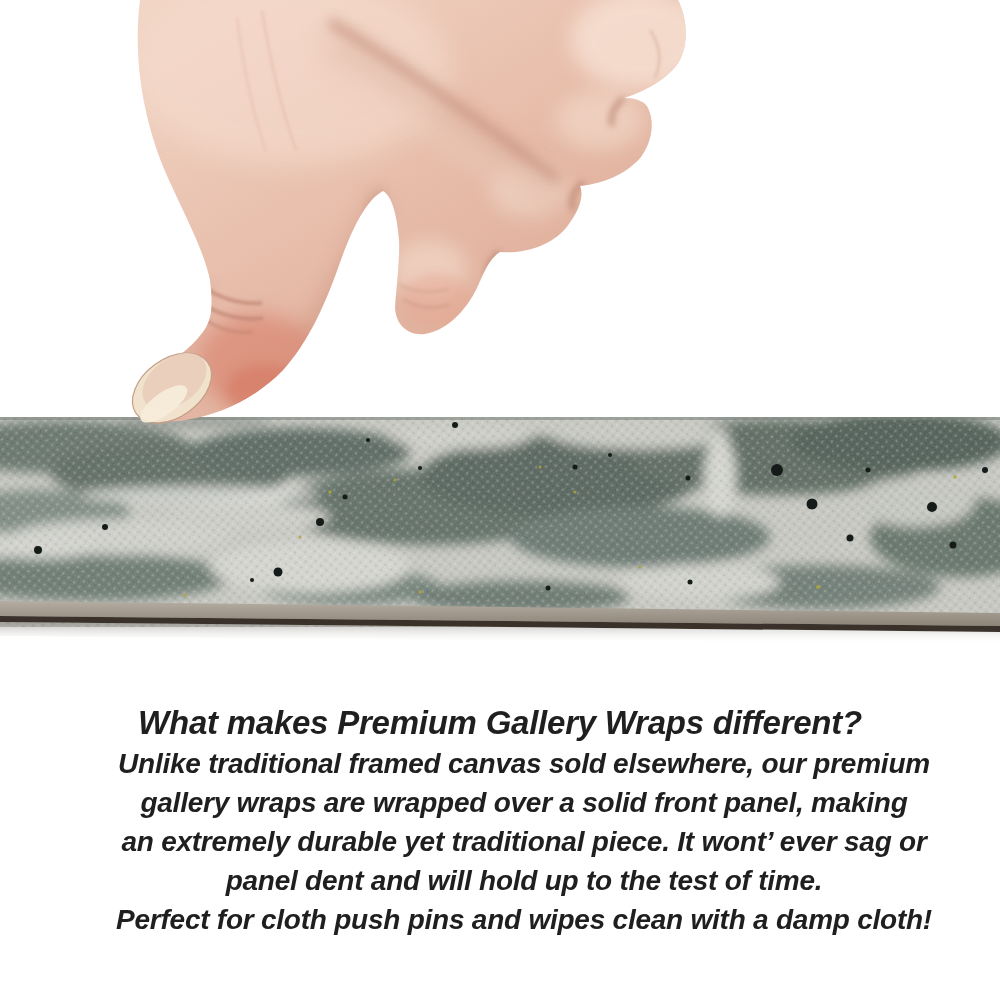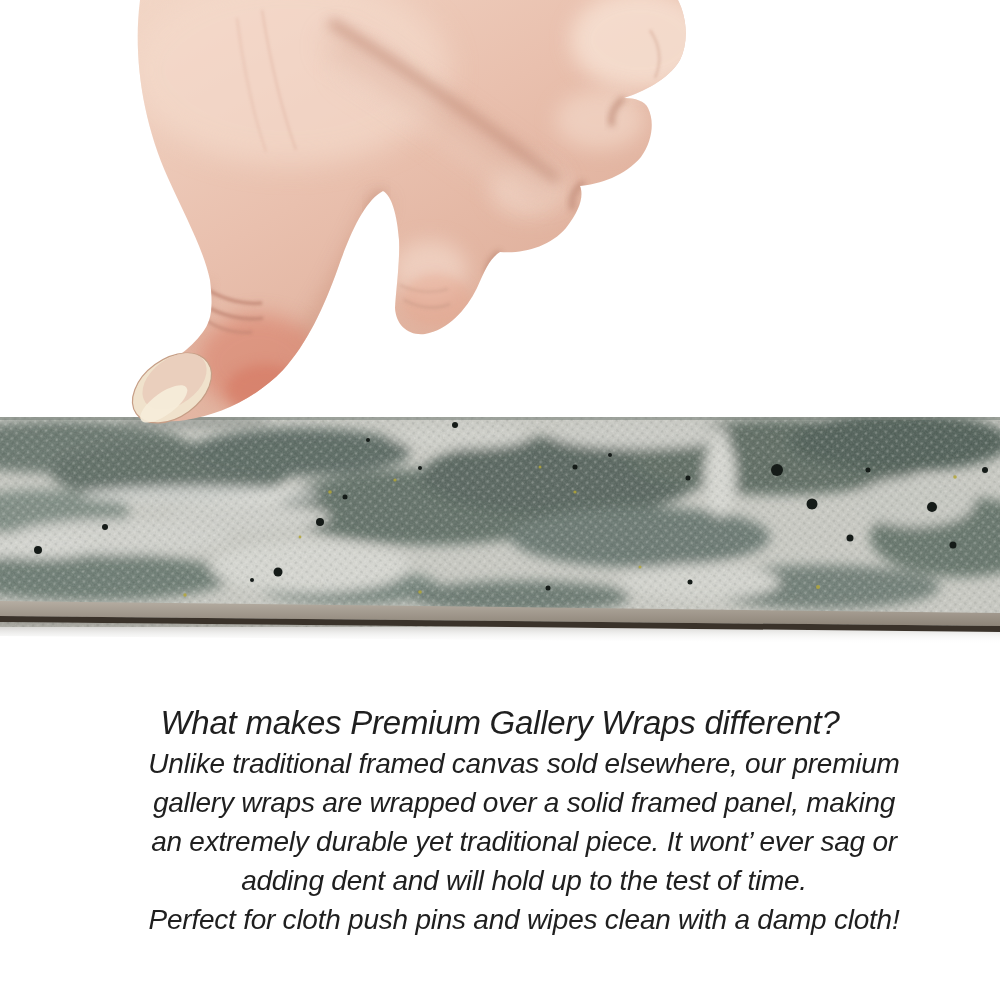--- a/index.html
+++ b/index.html
@@ -35,26 +35,26 @@
     left:0;top:702px;width:1000px;
     text-align:center;
     z-index:4;
     color:var(--text-color);
     font-style:italic;
     letter-spacing:-0.015em;
   }
   .text-block .heading{
     font-size:33px;
     line-height:42px;
-    font-weight:400;
+    font-weight:700;
   }
   .text-block .line{
     font-size:28px;
     line-height:39px;
-    font-weight:400;
+    font-weight:700;
     padding-left:48px;
   }
   svg{display:block;}
 </style>
 </head>
 <body>
 
 <div class="photo-stage">
 
   <div class="strip-layer">
@@ -247,17 +247,17 @@
         <ellipse cx="156" cy="396" rx="28" ry="11" fill="#f6edda" opacity="0.9"></ellipse>
       </g>
     </svg>
   </div>
 
 </div>
 
 <div class="text-block">
   <div class="heading">What makes Premium Gallery Wraps different?</div>
   <div class="line">Unlike traditional framed canvas sold elsewhere, our premium</div>
-  <div class="line">gallery wraps are wrapped over a solid framed panel, making</div>
+  <div class="line">gallery wraps are wrapped over a solid front panel, making</div>
   <div class="line">an extremely durable yet traditional piece. It wont’ ever sag or</div>
-  <div class="line">adding dent and will hold up to the test of time.</div>
+  <div class="line">panel dent and will hold up to the test of time.</div>
   <div class="line">Perfect for cloth push pins and wipes clean with a damp cloth!</div>
 </div>
 
 </body></html>

